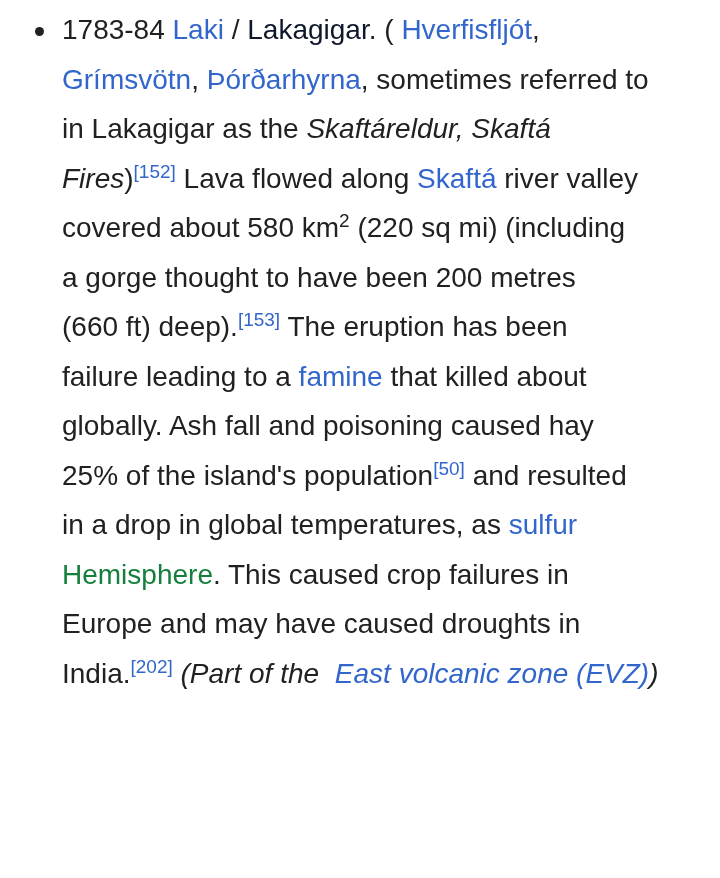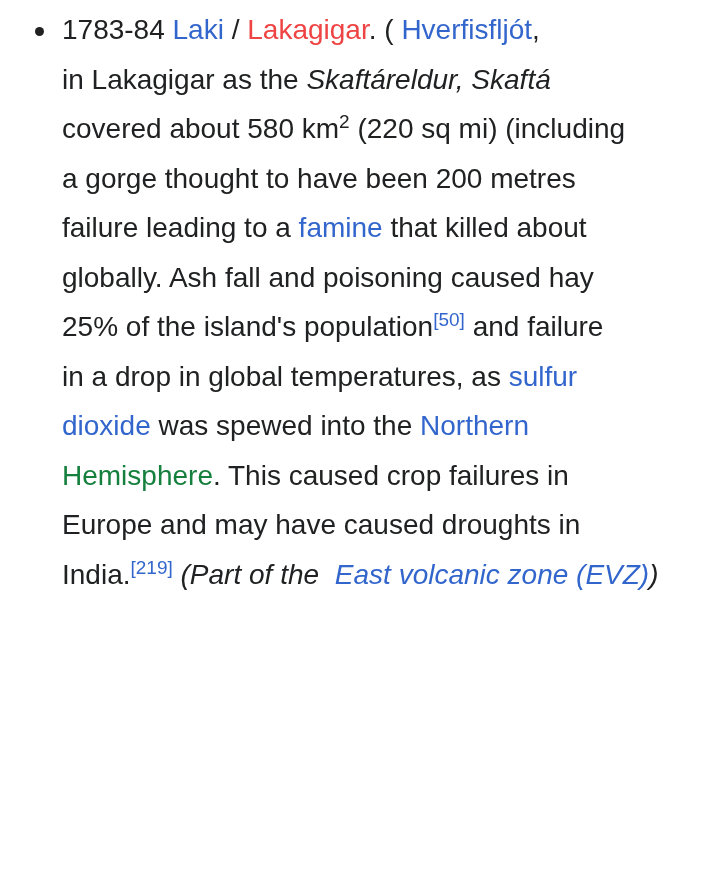--- a/index.html
+++ b/index.html
@@ -52,28 +52,30 @@
   }
 </style>
 </head>
 <body style="background: rgb(255, 255, 255);">
 
 <main class="article" style="color: rgb(32, 33, 34);">
   <ul class="vlist">
     <li class="ventry">
       <span class="bullet"></span>
       <div id="entry-lines">
-          <div class="line"><span class="seg">1783-84 </span><a class="seg lnk" href="#" style="color: rgb(51, 102, 204);">Laki</a><span class="seg"> / </span><a class="seg lnk" href="#" style="color: #ef4444;">Lakagigar</a><span class="seg">. ( </span><a class="seg lnk" href="#" style="color: rgb(51, 102, 204);">Hverfisfljót</a><span class="seg">,</span></div>
+          <div class="line"><span class="seg">1783-84 </span><a class="seg lnk" href="#" style="color: rgb(51, 102, 204);">Laki</a><span class="seg"> / </span><a class="seg lnk" href="#" style="color: #0f172a;">Lakagigar</a><span class="seg">. ( </span><a class="seg lnk" href="#" style="color: rgb(51, 102, 204);">Hverfisfljót</a><span class="seg">,</span></div>
+          <div class="line"><a class="seg lnk" href="#" style="color: rgb(51, 102, 204);">Grímsvötn</a><span class="seg">, </span><a class="seg lnk" href="#" style="color: rgb(51, 102, 204);">Þórðarhyrna</a><span class="seg">, sometimes referred to</span></div>
           <div class="line"><span class="seg">in Lakagigar as the </span><span class="seg it">Skaftáreldur, Skaftá</span></div>
+          <div class="line"><span class="seg it">Fires</span><span class="seg">)</span><a class="seg lnk sup" href="#" style="color: rgb(51, 102, 204);">[152]</a><span class="seg"> Lava flowed along </span><a class="seg lnk" href="#" style="color: rgb(51, 102, 204);">Skaftá</a><span class="seg"> river valley</span></div>
           <div class="line"><span class="seg">covered about 580 km</span><span class="seg sup">2</span><span class="seg"> (220 sq mi) (including</span></div>
           <div class="line"><span class="seg">a gorge thought to have been 200 metres</span></div>
+          <div class="line"><span class="seg">(660 ft) deep).</span><a class="seg lnk sup" href="#" style="color: rgb(51, 102, 204);">[153]</a><span class="seg"> The eruption has been</span></div>
           <div class="line"><span class="seg">failure leading to a </span><a class="seg lnk" href="#" style="color: rgb(51, 102, 204);">famine</a><span class="seg"> that killed about</span></div>
           <div class="line"><span class="seg">globally. Ash fall and poisoning caused hay</span></div>
-          <div class="line"><span class="seg">25% of the island's population</span><a class="seg lnk sup" href="#" style="color: rgb(51, 102, 204);">[50]</a><span class="seg"> and failure</span></div>
+          <div class="line"><span class="seg">25% of the island's population</span><a class="seg lnk sup" href="#" style="color: rgb(51, 102, 204);">[50]</a><span class="seg"> and resulted</span></div>
           <div class="line"><span class="seg">in a drop in global temperatures, as </span><a class="seg lnk" href="#" style="color: rgb(51, 102, 204);">sulfur</a></div>
-          <div class="line"><a class="seg lnk" href="#" style="color: rgb(51, 102, 204);">dioxide</a><span class="seg"> was spewed into the </span><a class="seg lnk" href="#" style="color: rgb(51, 102, 204);">Northern</a></div>
           <div class="line"><a class="seg lnk" href="#" style="color: #15803d;">Hemisphere</a><span class="seg">. This caused crop failures in</span></div>
           <div class="line"><span class="seg">Europe and may have caused droughts in</span></div>
-          <div class="line"><span class="seg">India.</span><a class="seg lnk sup" href="#" style="color: rgb(51, 102, 204);">[219]</a><span class="seg"> </span><span class="seg it">(Part of the </span><a class="seg lnk it" href="#" style="color: rgb(51, 102, 204); margin-left: 8px;">East volcanic zone (EVZ)</a><span class="seg it">)</span></div>
+          <div class="line"><span class="seg">India.</span><a class="seg lnk sup" href="#" style="color: rgb(51, 102, 204);">[202]</a><span class="seg"> </span><span class="seg it">(Part of the </span><a class="seg lnk it" href="#" style="color: rgb(51, 102, 204); margin-left: 8px;">East volcanic zone (EVZ)</a><span class="seg it">)</span></div>
         </div>
     </li>
   </ul>
 </main>
 
 </body></html>

